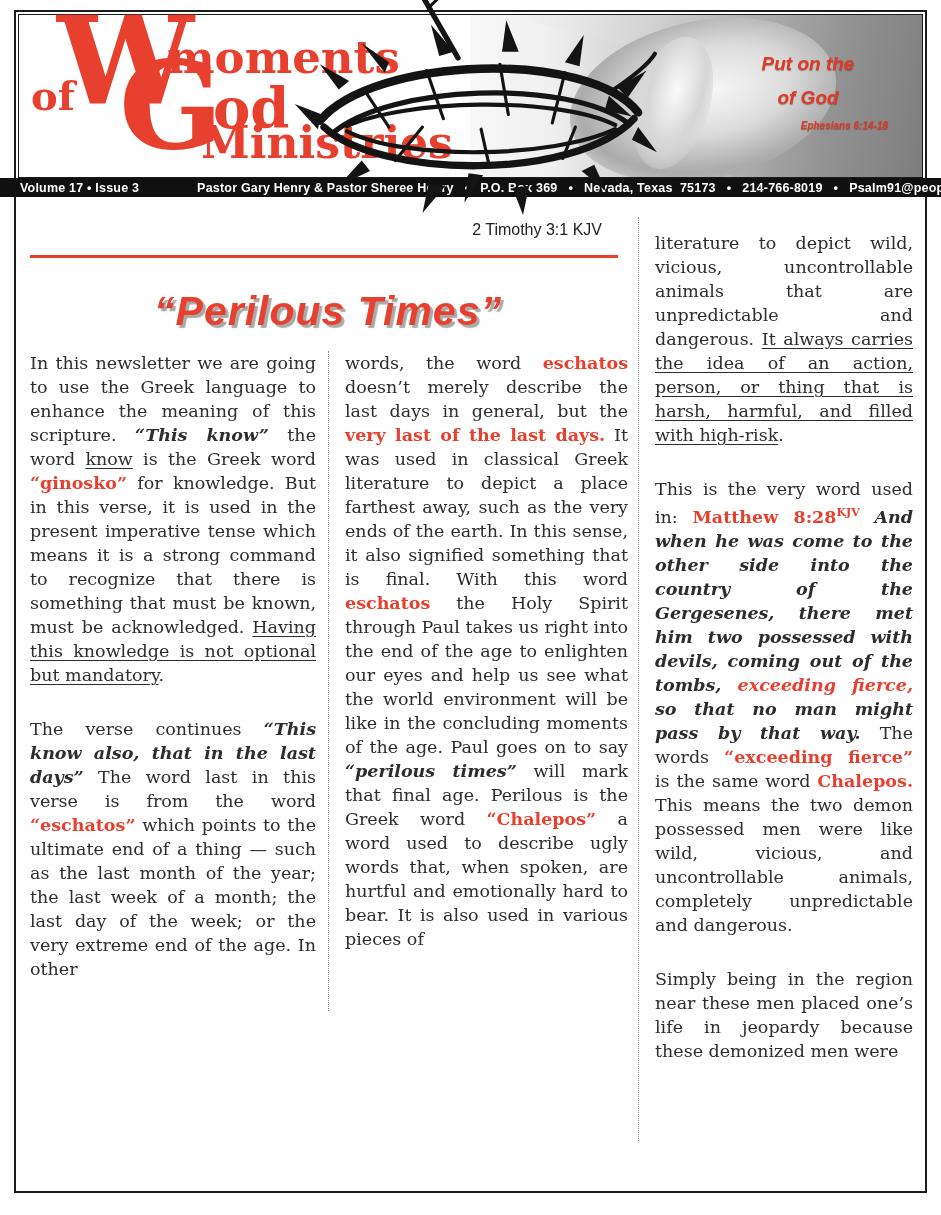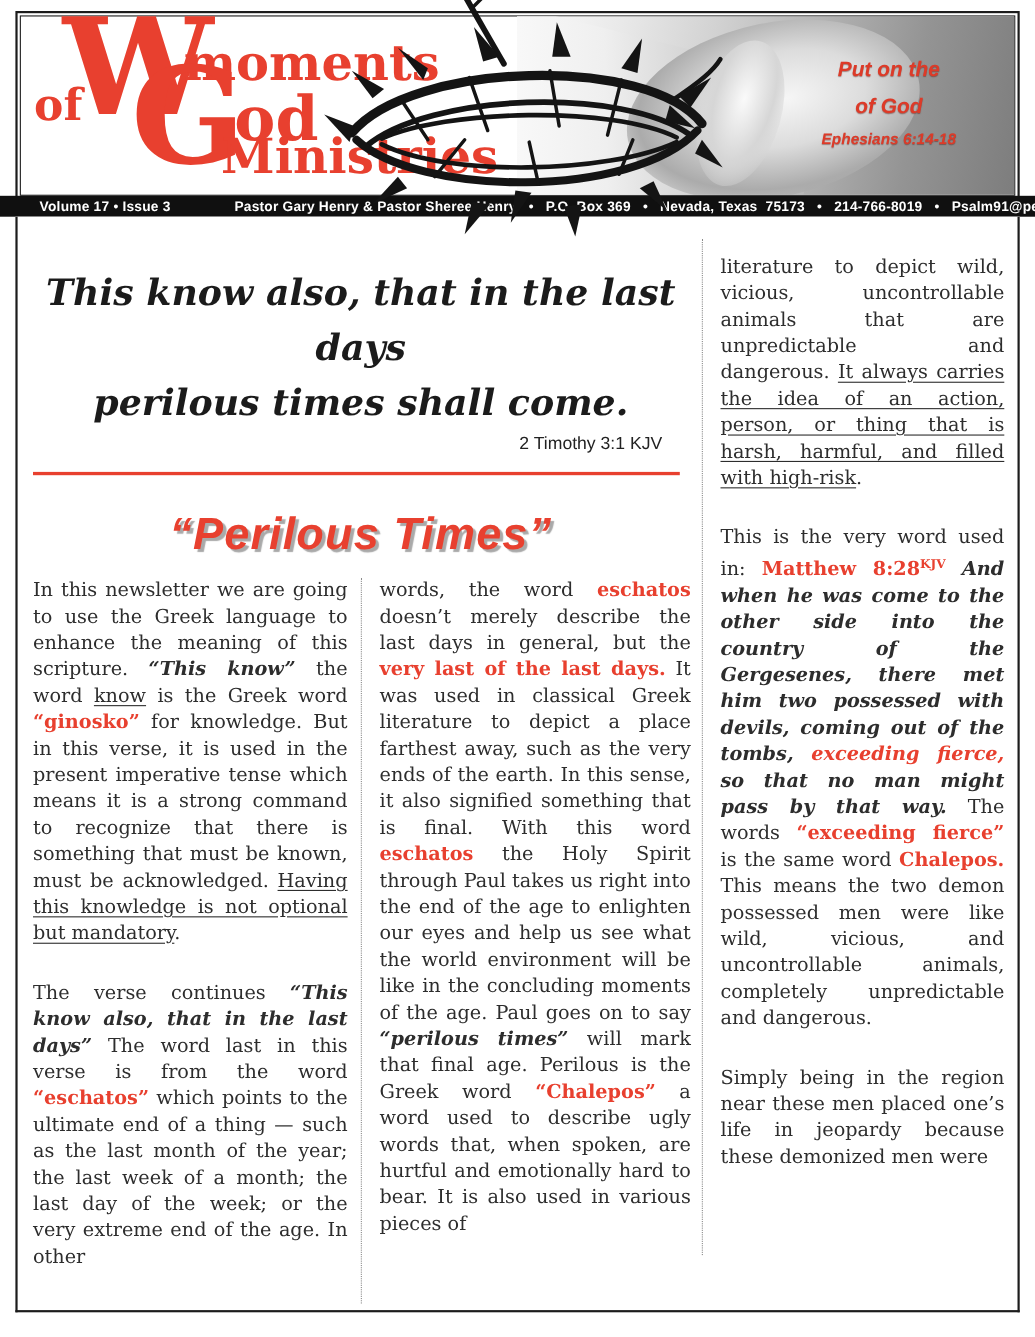--- a/index.html
+++ b/index.html
@@ -31,25 +31,25 @@
               transform:rotate(14deg);}
   .blob-hands{position:absolute;right:84px;top:6px;width:270px;height:158px;border-radius:50%;
               background:radial-gradient(ellipse at 55% 45%,#f6f6f6 0%,#dcdcdc 35%,#ababab 65%,rgba(150,150,150,0) 85%);
               transform:rotate(-12deg);}
   .blob-thumb{position:absolute;right:212px;top:20px;width:74px;height:136px;border-radius:50%;
               background:radial-gradient(ellipse at 50% 40%,#fafafa 0%,#d6d6d6 50%,rgba(160,160,160,0) 85%);
               transform:rotate(16deg);}
   .photo-caption{position:absolute;right:34px;top:32px;width:160px;text-align:center;
                  font-weight:bold;font-style:italic;font-size:19px;line-height:34px;
                  color:#dd3a28;text-shadow:0 1px 1px rgba(90,20,10,.45);}
-  .photo-caption .ref{font-size:14px;line-height:22px;}
+  .photo-caption .ref{font-size:10px;line-height:22px;text-align:right;}
 
   
   .info-bar{position:absolute;left:0;right:0;top:178px;height:19px;background:#101010;color:#fff;
-            display:flex;align-items:center;box-sizing:border-box;padding:0 36px;
+            display:flex;align-items:center;box-sizing:border-box;padding:0 20px;
             font-weight:bold;font-size:12.5px;letter-spacing:.2px;}
   .info-bar .vol{margin-right:58px;white-space:pre;}
   .info-bar .contact{flex:1;white-space:pre;}
 
   
   .body-frame{position:absolute;left:14px;right:14px;top:197px;bottom:22px;
               border:2px solid #1c1c1c;border-top:none;box-sizing:border-box;
               padding:12px 8px 10px 10px;background:#fff;}
   .section-title{margin:2px 0 0 10px;font-size:27px;font-weight:bold;font-style:italic;
                  color:#151515;letter-spacing:.5px;}
@@ -152,24 +152,20 @@
     <span class="vol">Volume 17 • Issue 3</span>
     <span class="contact">Pastor Gary Henry &amp; Pastor Sheree Henry   •   P.O. Box 369   •   Nevada, Texas  75173   •   214-766-8019   •   Psalm91@peoplescom.net</span>
   </div>
 
   <div class="body-frame">
 
 
     <div class="content">
 
       <div class="left-zone">
-        <div class="quote">
-          <div>This know also, that in the last days</div>
-          <div>perilous times shall come.</div>
-        </div>
         <div class="attribution">2 Timothy 3:1  KJV</div>
         <hr class="red-rule">
         <h1 class="article-title">“Perilous Times”</h1>
 
         <div class="two-cols">
           <div class="col col-1">
             <p class="body-p"><span>In this newsletter we are going to use the Greek language to enhance the meaning of this scripture. </span><span class="s-bi">“This know”</span><span>  the word </span><span class="s-u">know</span><span> is the Greek word </span><span class="s-rb">“ginosko”</span><span> for knowledge. But in this verse, it is used in the present imperative tense which means it is a strong command to recognize that there is something that must be known, must be acknowledged. </span><span class="s-u">Having this knowledge is not optional but mandatory</span><span>.</span></p>
             <p class="body-p"><span>The verse continues </span><span class="s-bi">“This know also, that in the last days”</span><span> The word last in this verse is from the word </span><span class="s-rb">“eschatos”</span><span> which points to the ultimate end of a thing — such as the last month of the year; the last week of a month; the last day of the week; or the very extreme end of the age. In other</span></p>
           </div>
           <div class="col col-2">

